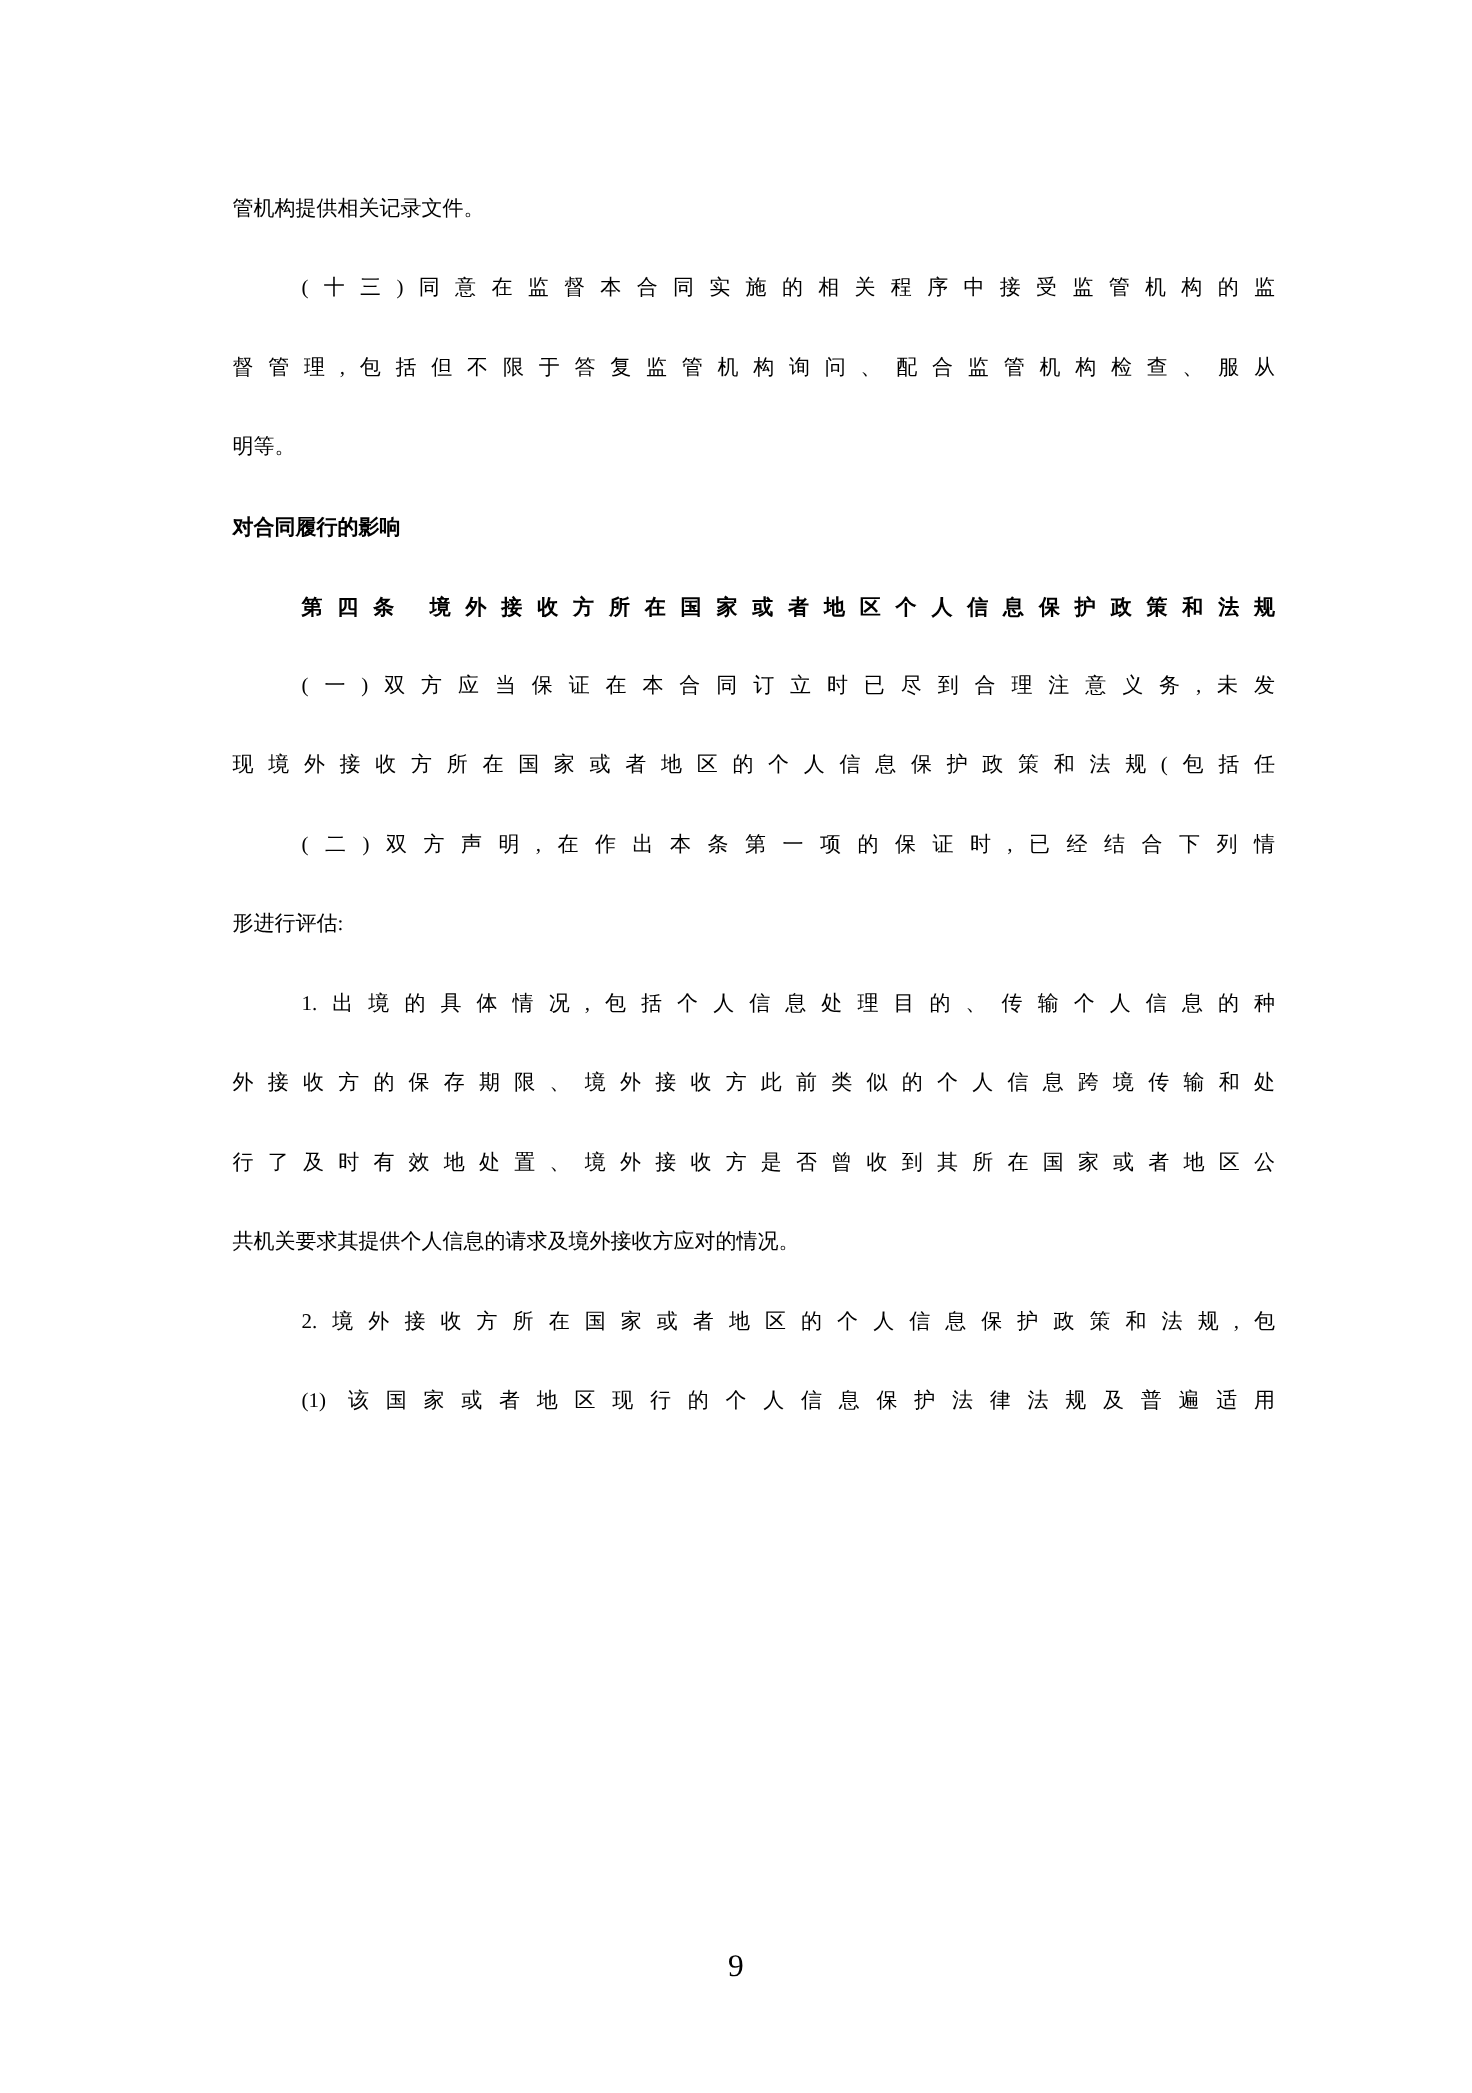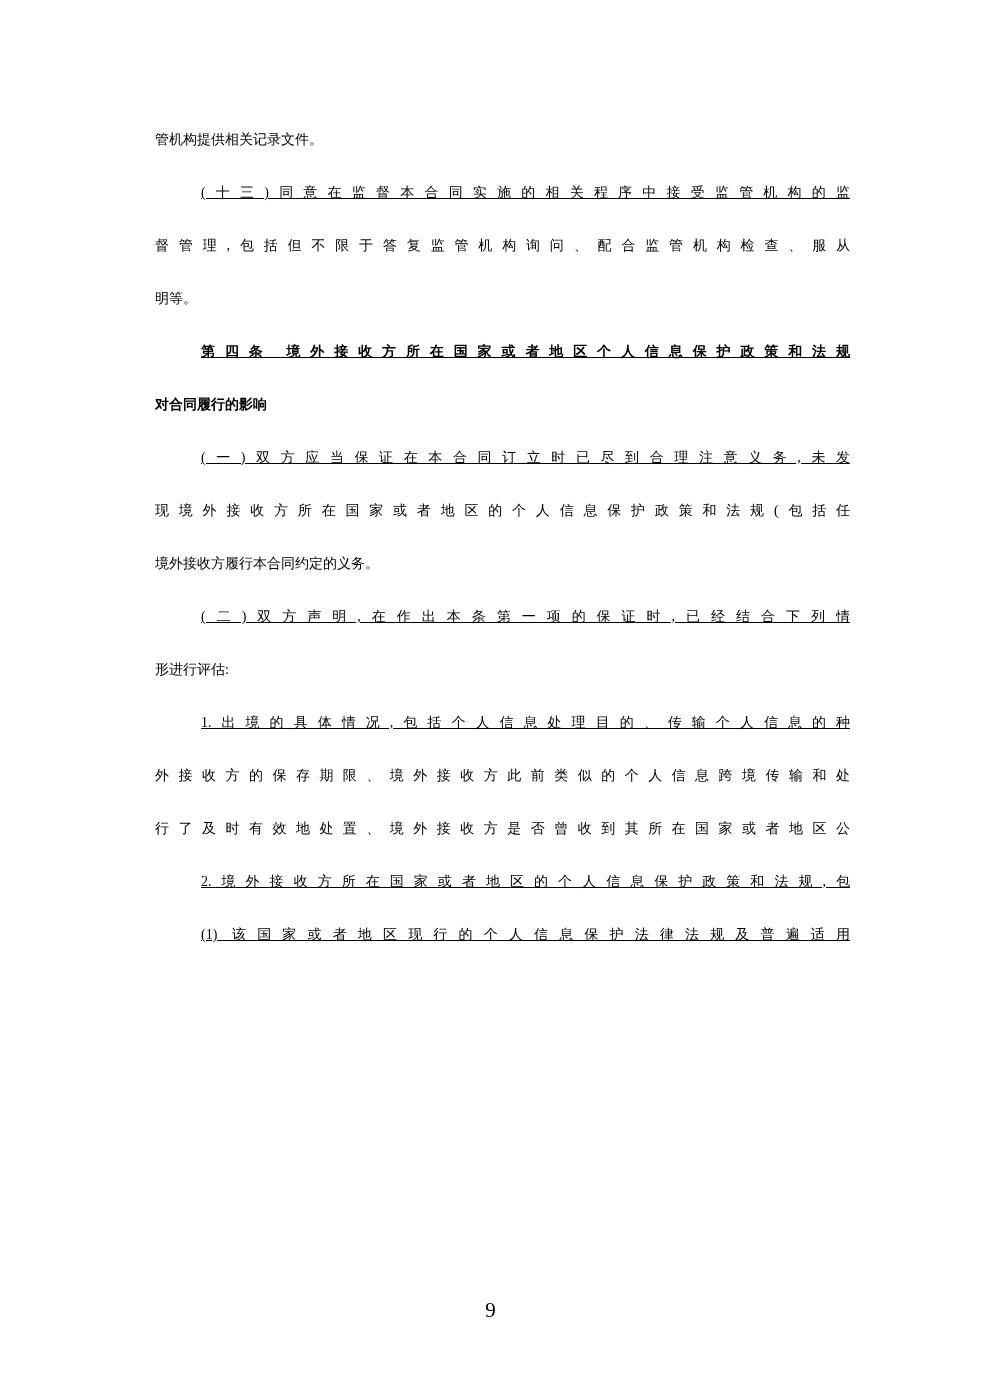--- a/index.html
+++ b/index.html
@@ -29,21 +29,20 @@
     text-align: left;
     text-align-last: left;
     white-space: normal;
   }
   .line.just {
     text-align: justify;
     text-align-last: justify;
   }
   .line.ind {
     text-indent: 46px;
-    text-decoration: underline;
   }
   .line.bold {
     font-weight: 700;
     font-family: "Liberation Sans", "DejaVu Sans", sans-serif;
   }
   .page-number {
     position: absolute;
     left: 0;
     top: 1296px;
     width: 100%;
@@ -56,27 +55,27 @@
 </style>
 </head>
 <body>
 
 <div class="page">
   <div class="text-block" id="text-block">
       <div class="line">管机构提供相关记录文件。</div>
       <div class="line just ind">(十三)同意在监督本合同实施的相关程序中接受监管机构的监</div>
       <div class="line just">督管理,包括但不限于答复监管机构询问、配合监管机构检查、服从</div>
       <div class="line">明等。</div>
+      <div class="line bold">对合同履行的影响</div>
       <div class="line just ind bold">第四条 境外接收方所在国家或者地区个人信息保护政策和法规</div>
-      <div class="line bold">对合同履行的影响</div>
       <div class="line just ind">(一)双方应当保证在本合同订立时已尽到合理注意义务,未发</div>
       <div class="line just">现境外接收方所在国家或者地区的个人信息保护政策和法规(包括任</div>
-      <div class="line">境外接收方履行本合同约定的义务。</div>
       <div class="line just ind">(二)双方声明,在作出本条第一项的保证时,已经结合下列情</div>
       <div class="line">形进行评估:</div>
       <div class="line just ind">1.出境的具体情况,包括个人信息处理目的、传输个人信息的种</div>
       <div class="line just">外接收方的保存期限、境外接收方此前类似的个人信息跨境传输和处</div>
       <div class="line just">行了及时有效地处置、境外接收方是否曾收到其所在国家或者地区公</div>
+      <div class="line">共机关要求其提供个人信息的请求及境外接收方应对的情况。</div>
       <div class="line just ind">2.境外接收方所在国家或者地区的个人信息保护政策和法规,包</div>
       <div class="line just ind">(1) 该国家或者地区现行的个人信息保护法律法规及普遍适用</div>
     </div>
   <div class="page-number">9</div>
 </div>
 
 </body></html>

